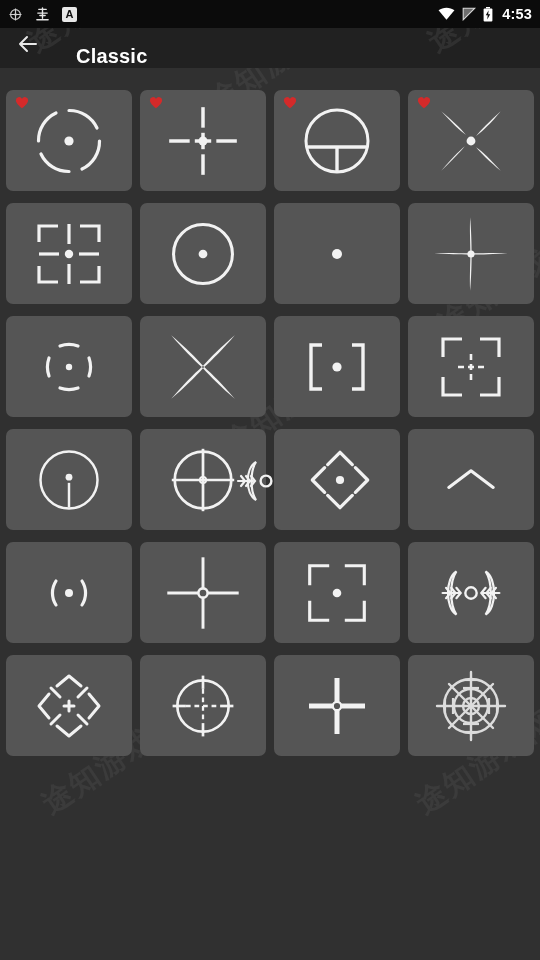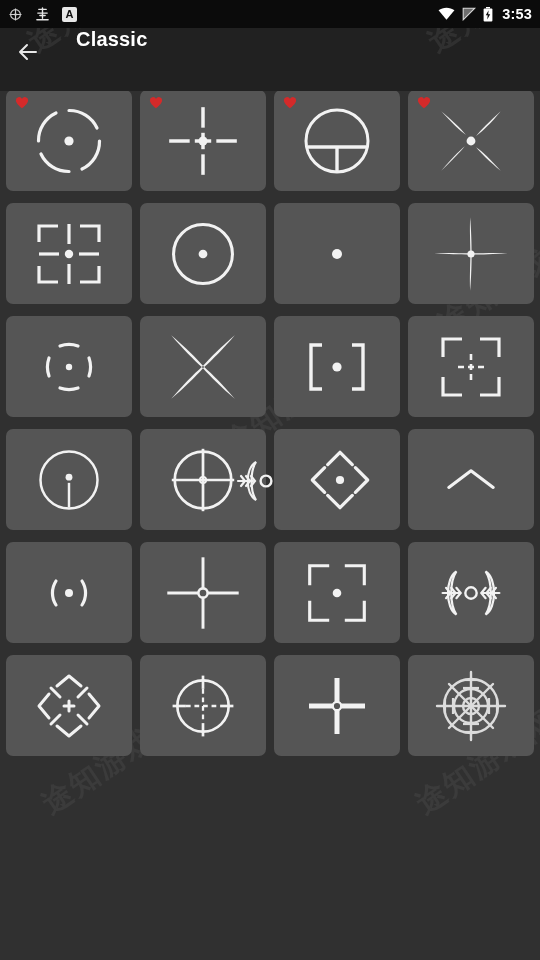--- a/index.html
+++ b/index.html
@@ -30,23 +30,23 @@
   .badge-a {
     width: 15px; height: 15px; background: #e8e8e8; border-radius: 2px;
     color: #111; font-size: 11px; font-weight: bold;
     display: flex; align-items: center; justify-content: center;
     line-height: 1;
   }
 
   
   .toolbar {
     position: absolute; top: 28px; left: 0;
-    width: 540px; height: 63px;
+    width: 540px; height: 40px;
     background: #212121;
-    display: flex; align-items: flex-start;
+    display: flex; align-items: flex-end;
     z-index: 20;
   }
   .back-btn {
     width: 48px; height: 48px; margin-left: 4px;
     display: flex; align-items: center; justify-content: center;
     cursor: pointer;
   }
   .tb-title {
     color: #fff; font-size: 20px; font-weight: bold;
     margin-left: 24px; letter-spacing: .2px;
@@ -125,21 +125,21 @@
       </svg>
       <svg class="sb-ico" width="14" height="14" viewBox="0 0 14 14">
         <path d="M1.2 12.8V1.2h11.6z" fill="#6e6e6e"></path>
         <path d="M1.2 12.8V1.2h11.6z" fill="none" stroke="#d8d8d8" stroke-width="1.1"></path>
       </svg>
       <svg class="sb-ico" width="10" height="15" viewBox="0 0 10 15">
         <rect x="3" y="0" width="4" height="1.4" fill="#ffffff"></rect>
         <rect x="0.6" y="1.4" width="8.8" height="13" rx="1" fill="#ffffff"></rect>
         <path d="M5.6 3.2 2.8 8.2h1.9L4.2 12.6 7.2 7.3H5.2z" fill="#0b0b0b"></path>
       </svg>
-      <div class="sb-time">3:53</div>
+      <div class="sb-time">4:53</div>
     </div>
   </div>
 
   <div class="toolbar">
     <div class="back-btn">
       <svg width="24" height="24" viewBox="0 0 24 24">
         <path d="M20 12H4M4 12l7-7M4 12l7 7" fill="none" stroke="#e8e8e8" stroke-width="2" stroke-linecap="round" stroke-linejoin="round"></path>
       </svg>
     </div>
     <div class="tb-title">Classic</div>

